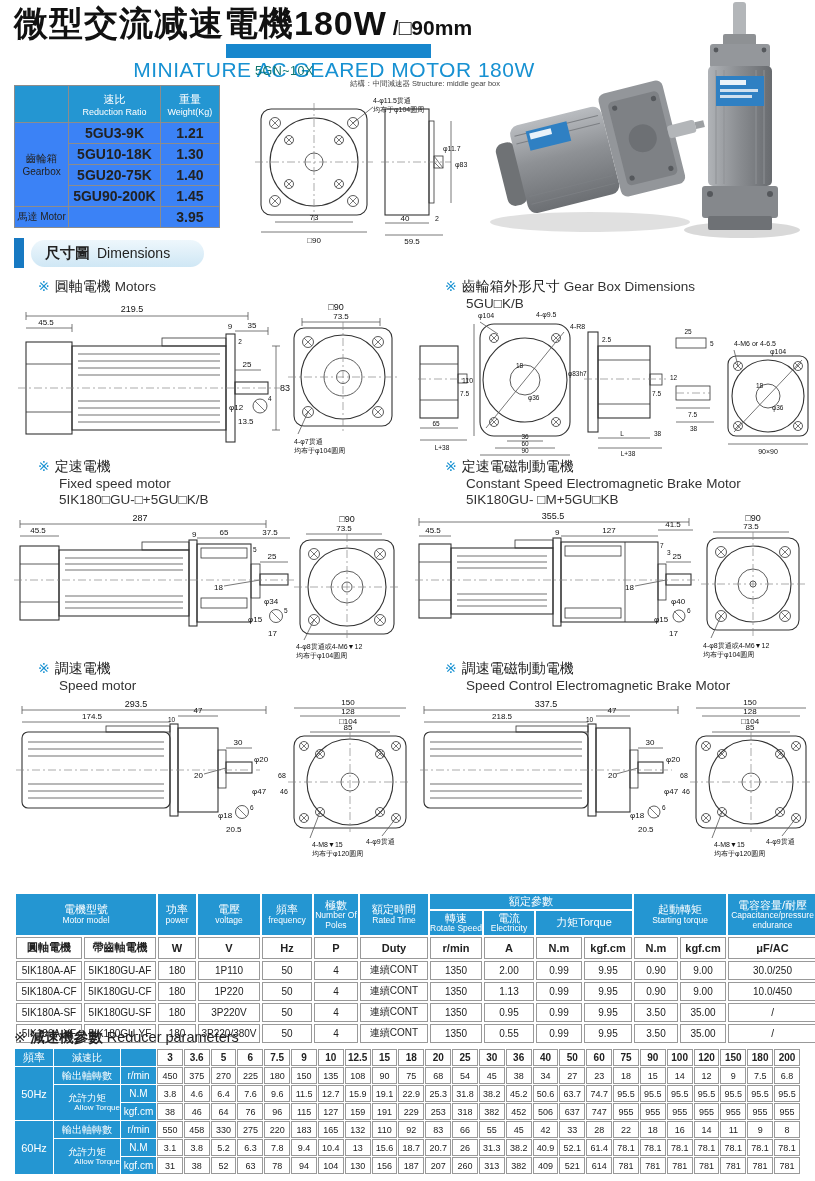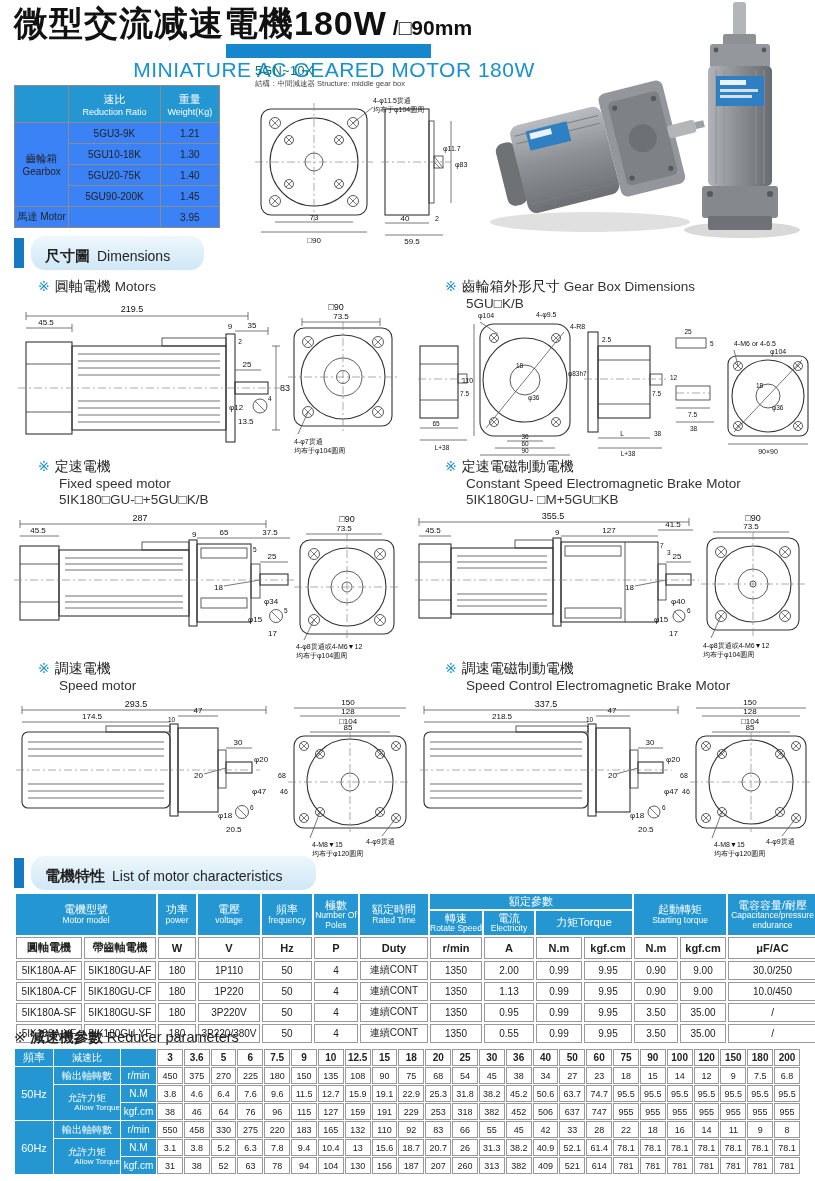--- a/index.html
+++ b/index.html
@@ -11,34 +11,34 @@
   .title-size{font-size:21px;font-weight:bold;color:#111;display:inline;margin-left:6px;}
   .sub-row{margin-top:2px;display:flex;align-items:center;flex-direction:column;}
   .sub-bar{width:205px;height:14px;background:#1787cd;margin-right:12px;}
   .subtitle{font-size:21px;color:#1791d2;letter-spacing:0.5px;}
   
   .wtable{position:absolute;left:14px;top:85px;width:206px;border-collapse:collapse;background:#3b82f6;}
   .wtable th,.wtable td{border:1px solid #8c8c8c;text-align:center;padding:0;}
   .wtable th{background:#2496d2;color:#fff;font-weight:normal;height:36px;}
   .wtable th .zh{display:block;font-size:11px;}
   .wtable th .en{display:block;font-size:9px;}
-  .wtable td{font-size:10px;font-weight:400;color:#222;height:20px;}
+  .wtable td{font-size:14px;font-weight:700;color:#222;height:20px;}
   .wtable td.side{font-weight:normal;font-size:10px;}
   .wtable td.side .zh{font-size:10.5px;}
   
   .structure{position:absolute;left:255px;top:64px;width:245px;}
   .structure .model{font-size:12.5px;color:#0f766e;letter-spacing:0.5px;}
-  .structure .cap{font-size:7.5px;color:#444;margin-top:1px;}
+  .structure .cap{font-size:7.5px;color:#444;margin-top:1px;text-align:right;}
   
   .photos{position:absolute;left:480px;top:0;width:335px;height:240px;}
   
   .band{position:absolute;display:flex;align-items:center;height:30px;}
   .band .bar{width:10px;height:30px;background:#1779c2;margin-right:7px;}
   .band .pill{background:linear-gradient(180deg,#eef7fc,#cfe7f5);border-radius:14px;
-              padding:11px 34px 4px 14px;display:flex;align-items:baseline;gap:7px;}
+              padding:4px 34px 4px 14px;display:flex;align-items:baseline;gap:7px;}
   .band .zh{font-size:15px;font-weight:bold;color:#222;}
   .band .en{font-size:14px;color:#222;}
   
   .blk{position:absolute;font-size:14px;color:#222;line-height:1.25;}
   .blk .mk{color:#1791d2;margin-right:5px;}
   .blk .en,.blk .mod{display:block;margin-left:21px;font-size:13.5px;color:#333;}
   .blk .en-inline{font-size:13.5px;color:#333;margin-left:4px;}
   
   svg{position:absolute;}
   .ol{fill:none;stroke:#333;stroke-width:1.1;}
@@ -618,27 +618,20 @@
       <line x1="331" y1="32" x2="331" y2="132" class="cl"></line>
     <text x="260" y="78" class="t7">68</text>
     <text x="262" y="94" class="t7">46</text>
     <line x1="302" y1="112" x2="292" y2="138" class="dl"></line>
     <text x="294" y="147" class="t7">4-M8▼15</text>
     <text x="294" y="156" class="t7">均布于φ120圆周</text>
     <line x1="376" y1="118" x2="362" y2="136" class="dl"></line>
     <text x="346" y="144" class="t7">4-φ9贯通</text>
   </svg>
 
-  <div class="band" style="left:14px;top:858px">
-    <span class="bar"></span>
-    <span class="pill">
-      <span class="zh">電機特性</span>
-      <span class="en">List of motor characteristics</span>
-    </span>
-  </div>
 
   <table class="mtable">
     <colgroup>
       <col style="width:66px">
         <col style="width:72px">
         <col style="width:38px">
         <col style="width:62px">
         <col style="width:50px">
         <col style="width:44px">
         <col style="width:68px">

